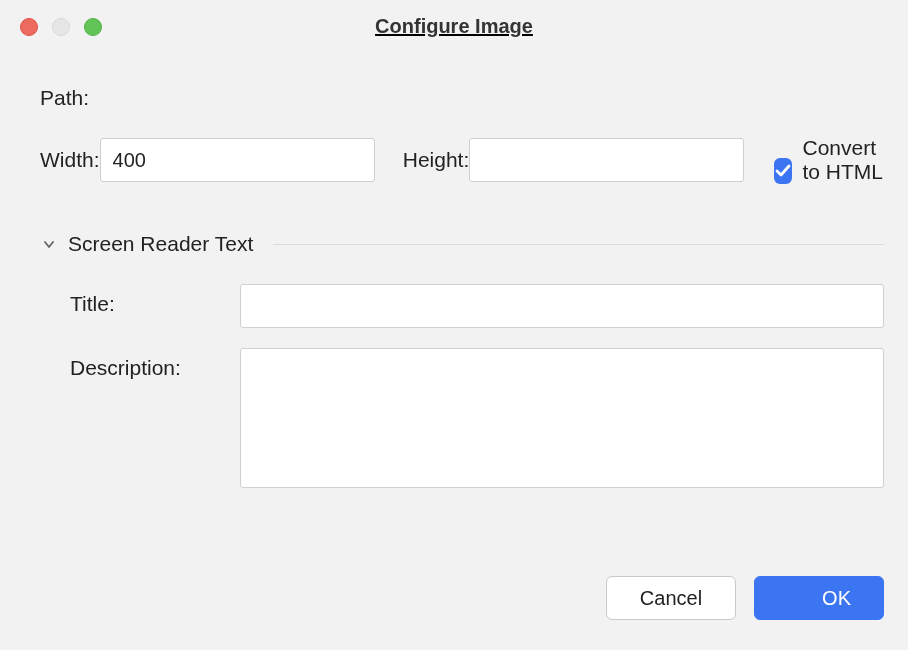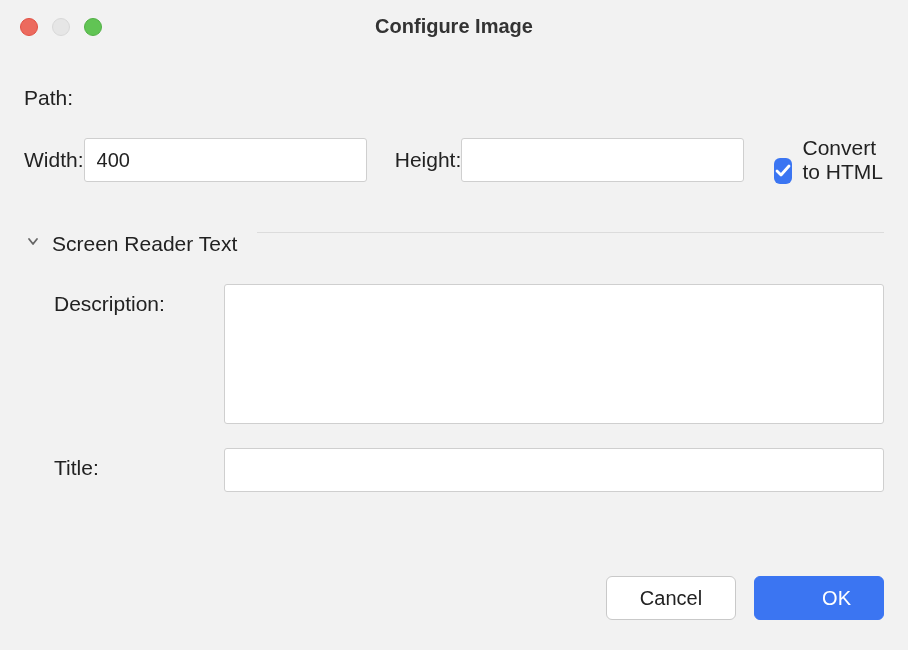--- a/index.html
+++ b/index.html
@@ -21,20 +21,21 @@
       border-radius: 10px;
       display: flex;
       flex-direction: column;
     }
     .titlebar {
       height: 52px;
       display: flex;
       align-items: center;
       position: relative;
       padding: 0 18px;
+      text-decoration: underline;
     }
     .traffic-lights {
       display: flex;
       gap: 14px;
       align-items: center;
       position: absolute;
       left: 20px;
       top: 18px;
     }
     .traffic-light {
@@ -50,20 +51,21 @@
       text-align: center;
       font-size: 20px;
       font-weight: 600;
       color: #333;
     }
     .content {
       flex: 1;
       padding: 34px 24px 24px 24px;
       display: flex;
       flex-direction: column;
+      margin-left: 16px;
     }
     .row {
       display: flex;
       align-items: center;
       margin-bottom: 26px;
     }
     .label {
       font-size: 21px;
       color: #222;
     }
@@ -126,21 +128,21 @@
       display: flex;
       align-items: center;
       justify-content: center;
       cursor: pointer;
     }
     .section {
       margin-top: 10px;
     }
     .section-header {
       display: flex;
-      align-items: flex-start;
+      align-items: center;
       gap: 10px;
       cursor: pointer;
       margin-bottom: 28px;
     }
     .chevron {
       width: 18px;
       height: 18px;
       display: flex;
       align-items: center;
       justify-content: center;
@@ -247,32 +249,32 @@
         <div class="chevron">
           <svg width="14" height="14" viewBox="0 0 14 14">
             <path d="M3 5 L7 10 L11 5" stroke="#666" stroke-width="1.8" fill="none" stroke-linecap="round" stroke-linejoin="round"></path>
           </svg>
         </div>
         <div class="section-title">Screen Reader Text</div>
         <div class="section-sep"></div>
       </div>
 
       <div class="form-row">
+        <div class="form-label">Title:</div>
+        <div class="form-input">
+          <input type="text" value="" style="">
+        </div>
+      </div>
+
+      <div class="form-row">
         <div class="form-label">Description:</div>
         <div class="form-input">
           <textarea style=""></textarea>
         </div>
       </div>
-
-      <div class="form-row">
-        <div class="form-label">Title:</div>
-        <div class="form-input">
-          <input type="text" value="" style="">
-        </div>
-      </div>
     </div>
 
     <div class="button-row">
       <button class="btn">Cancel</button>
       <button class="btn btn-primary">OK</button>
     </div>
 
   </div>
 </div>
 

